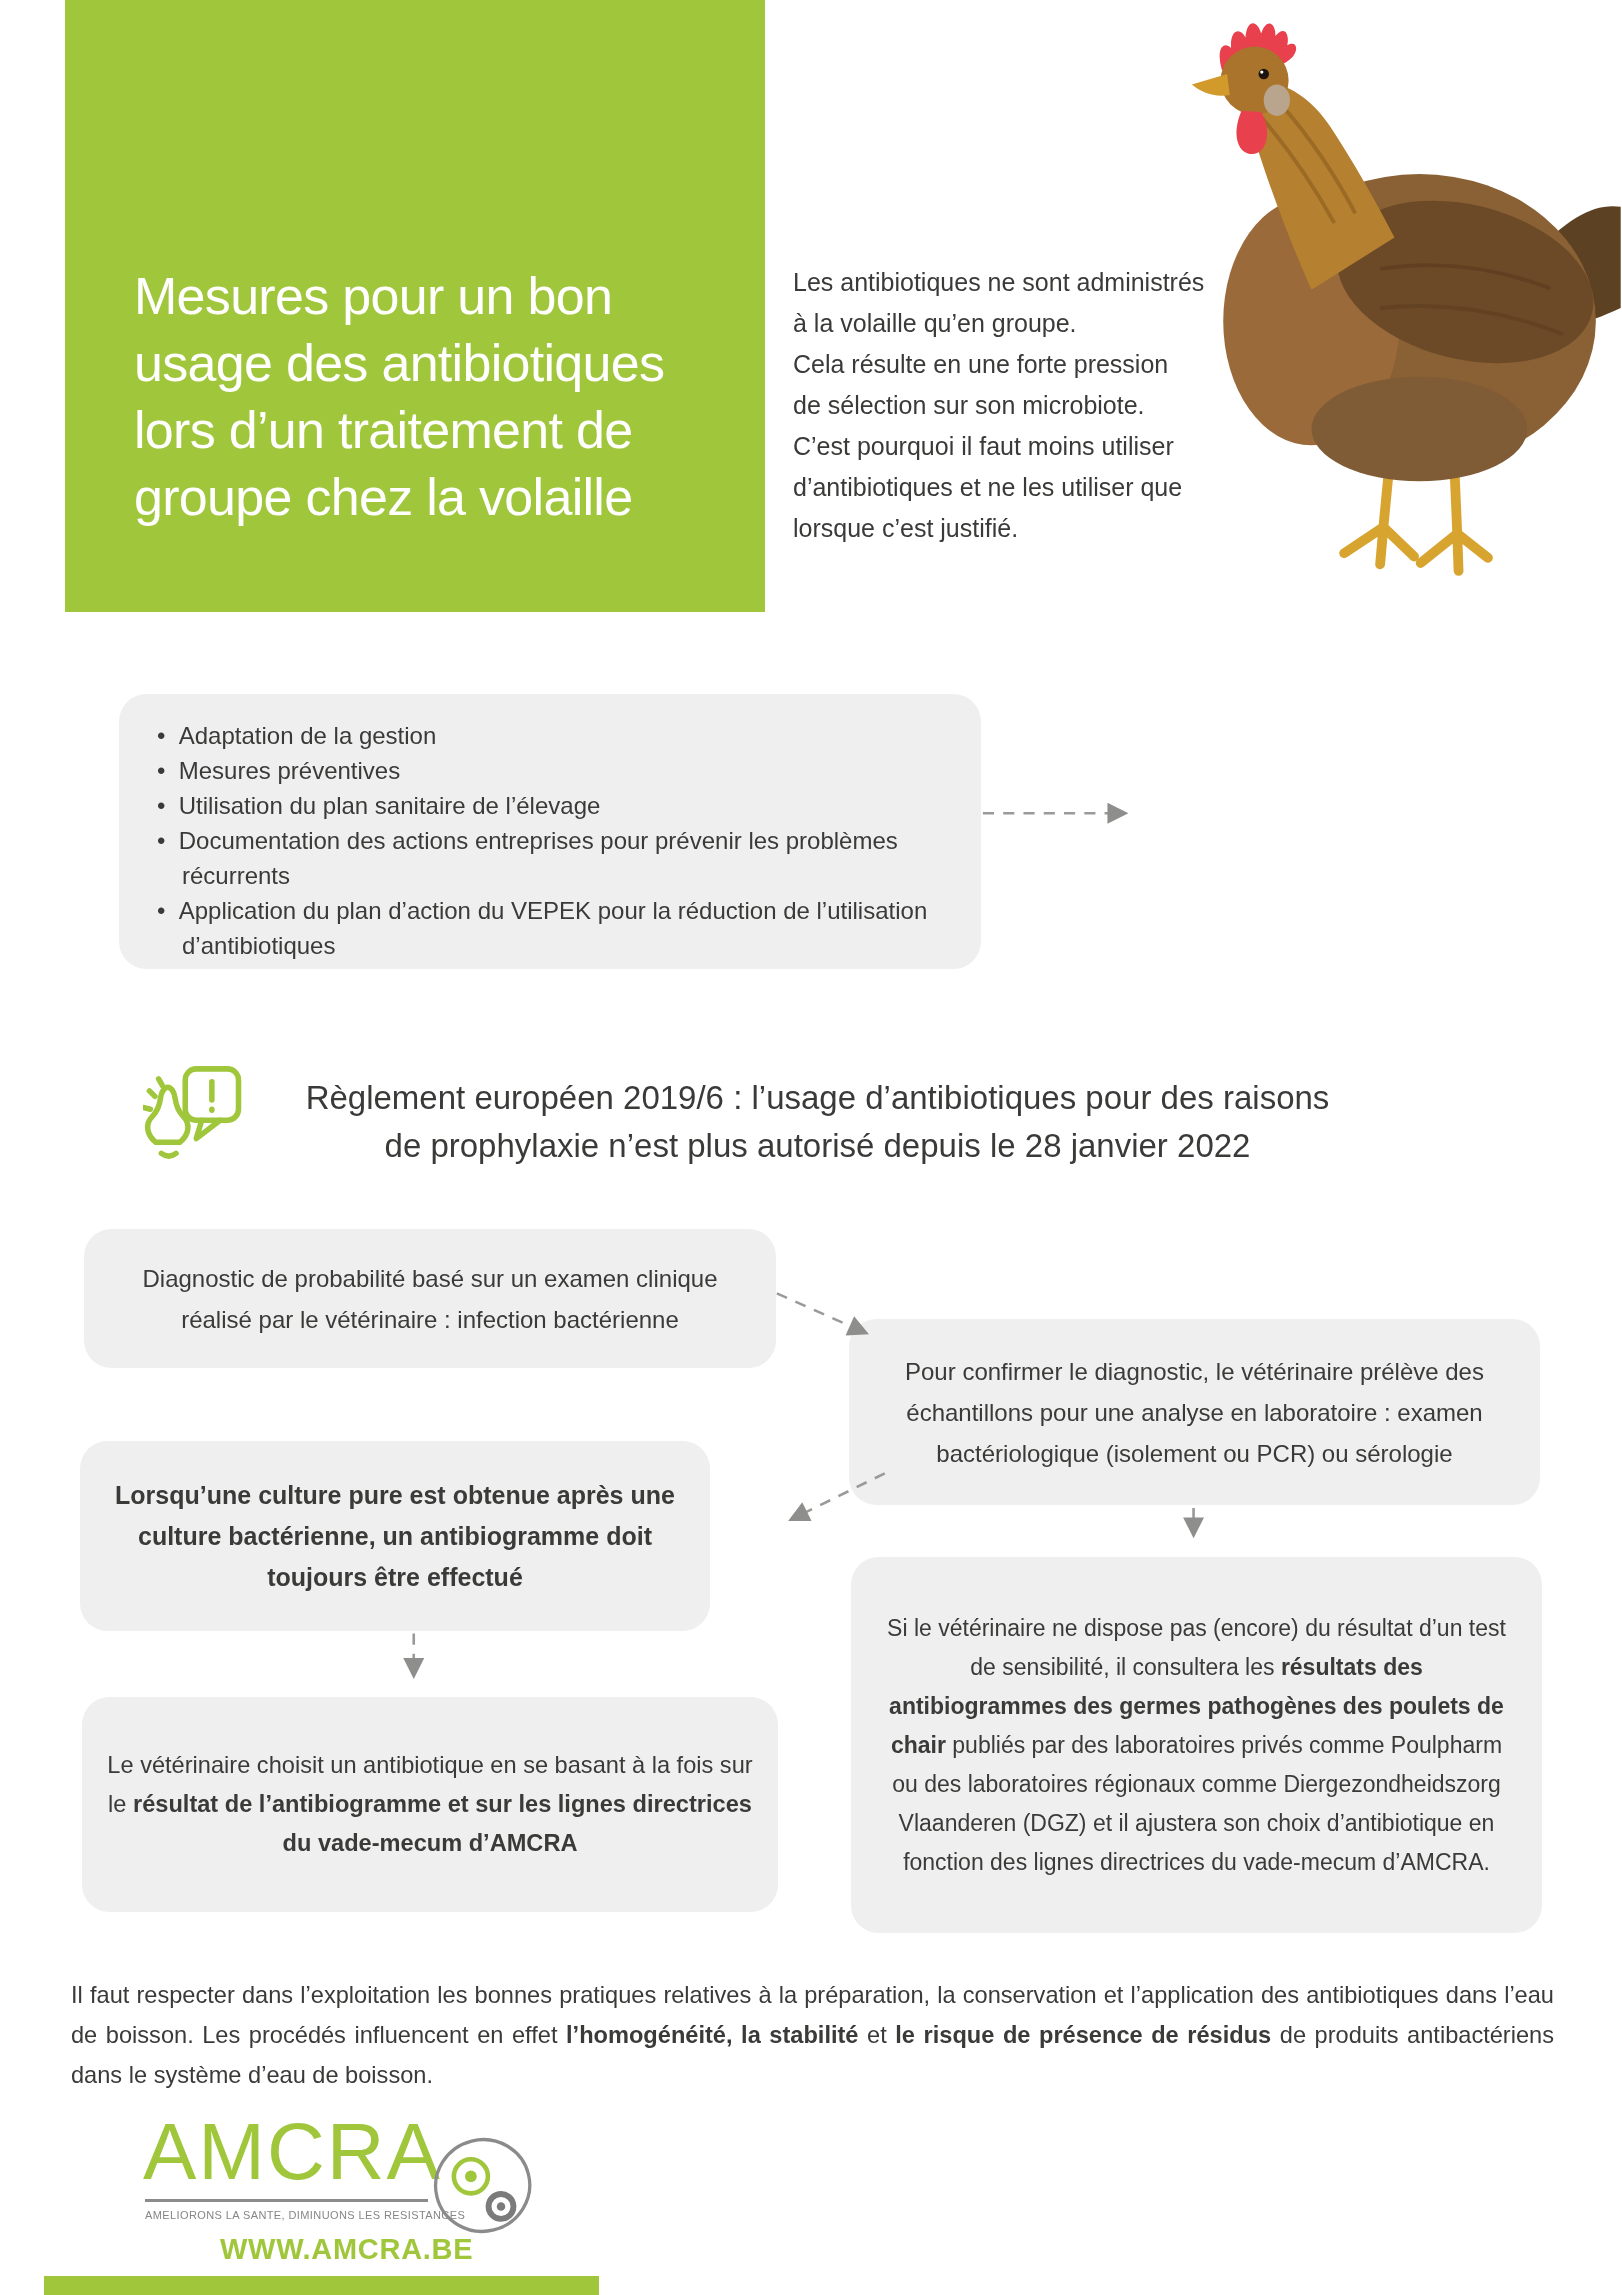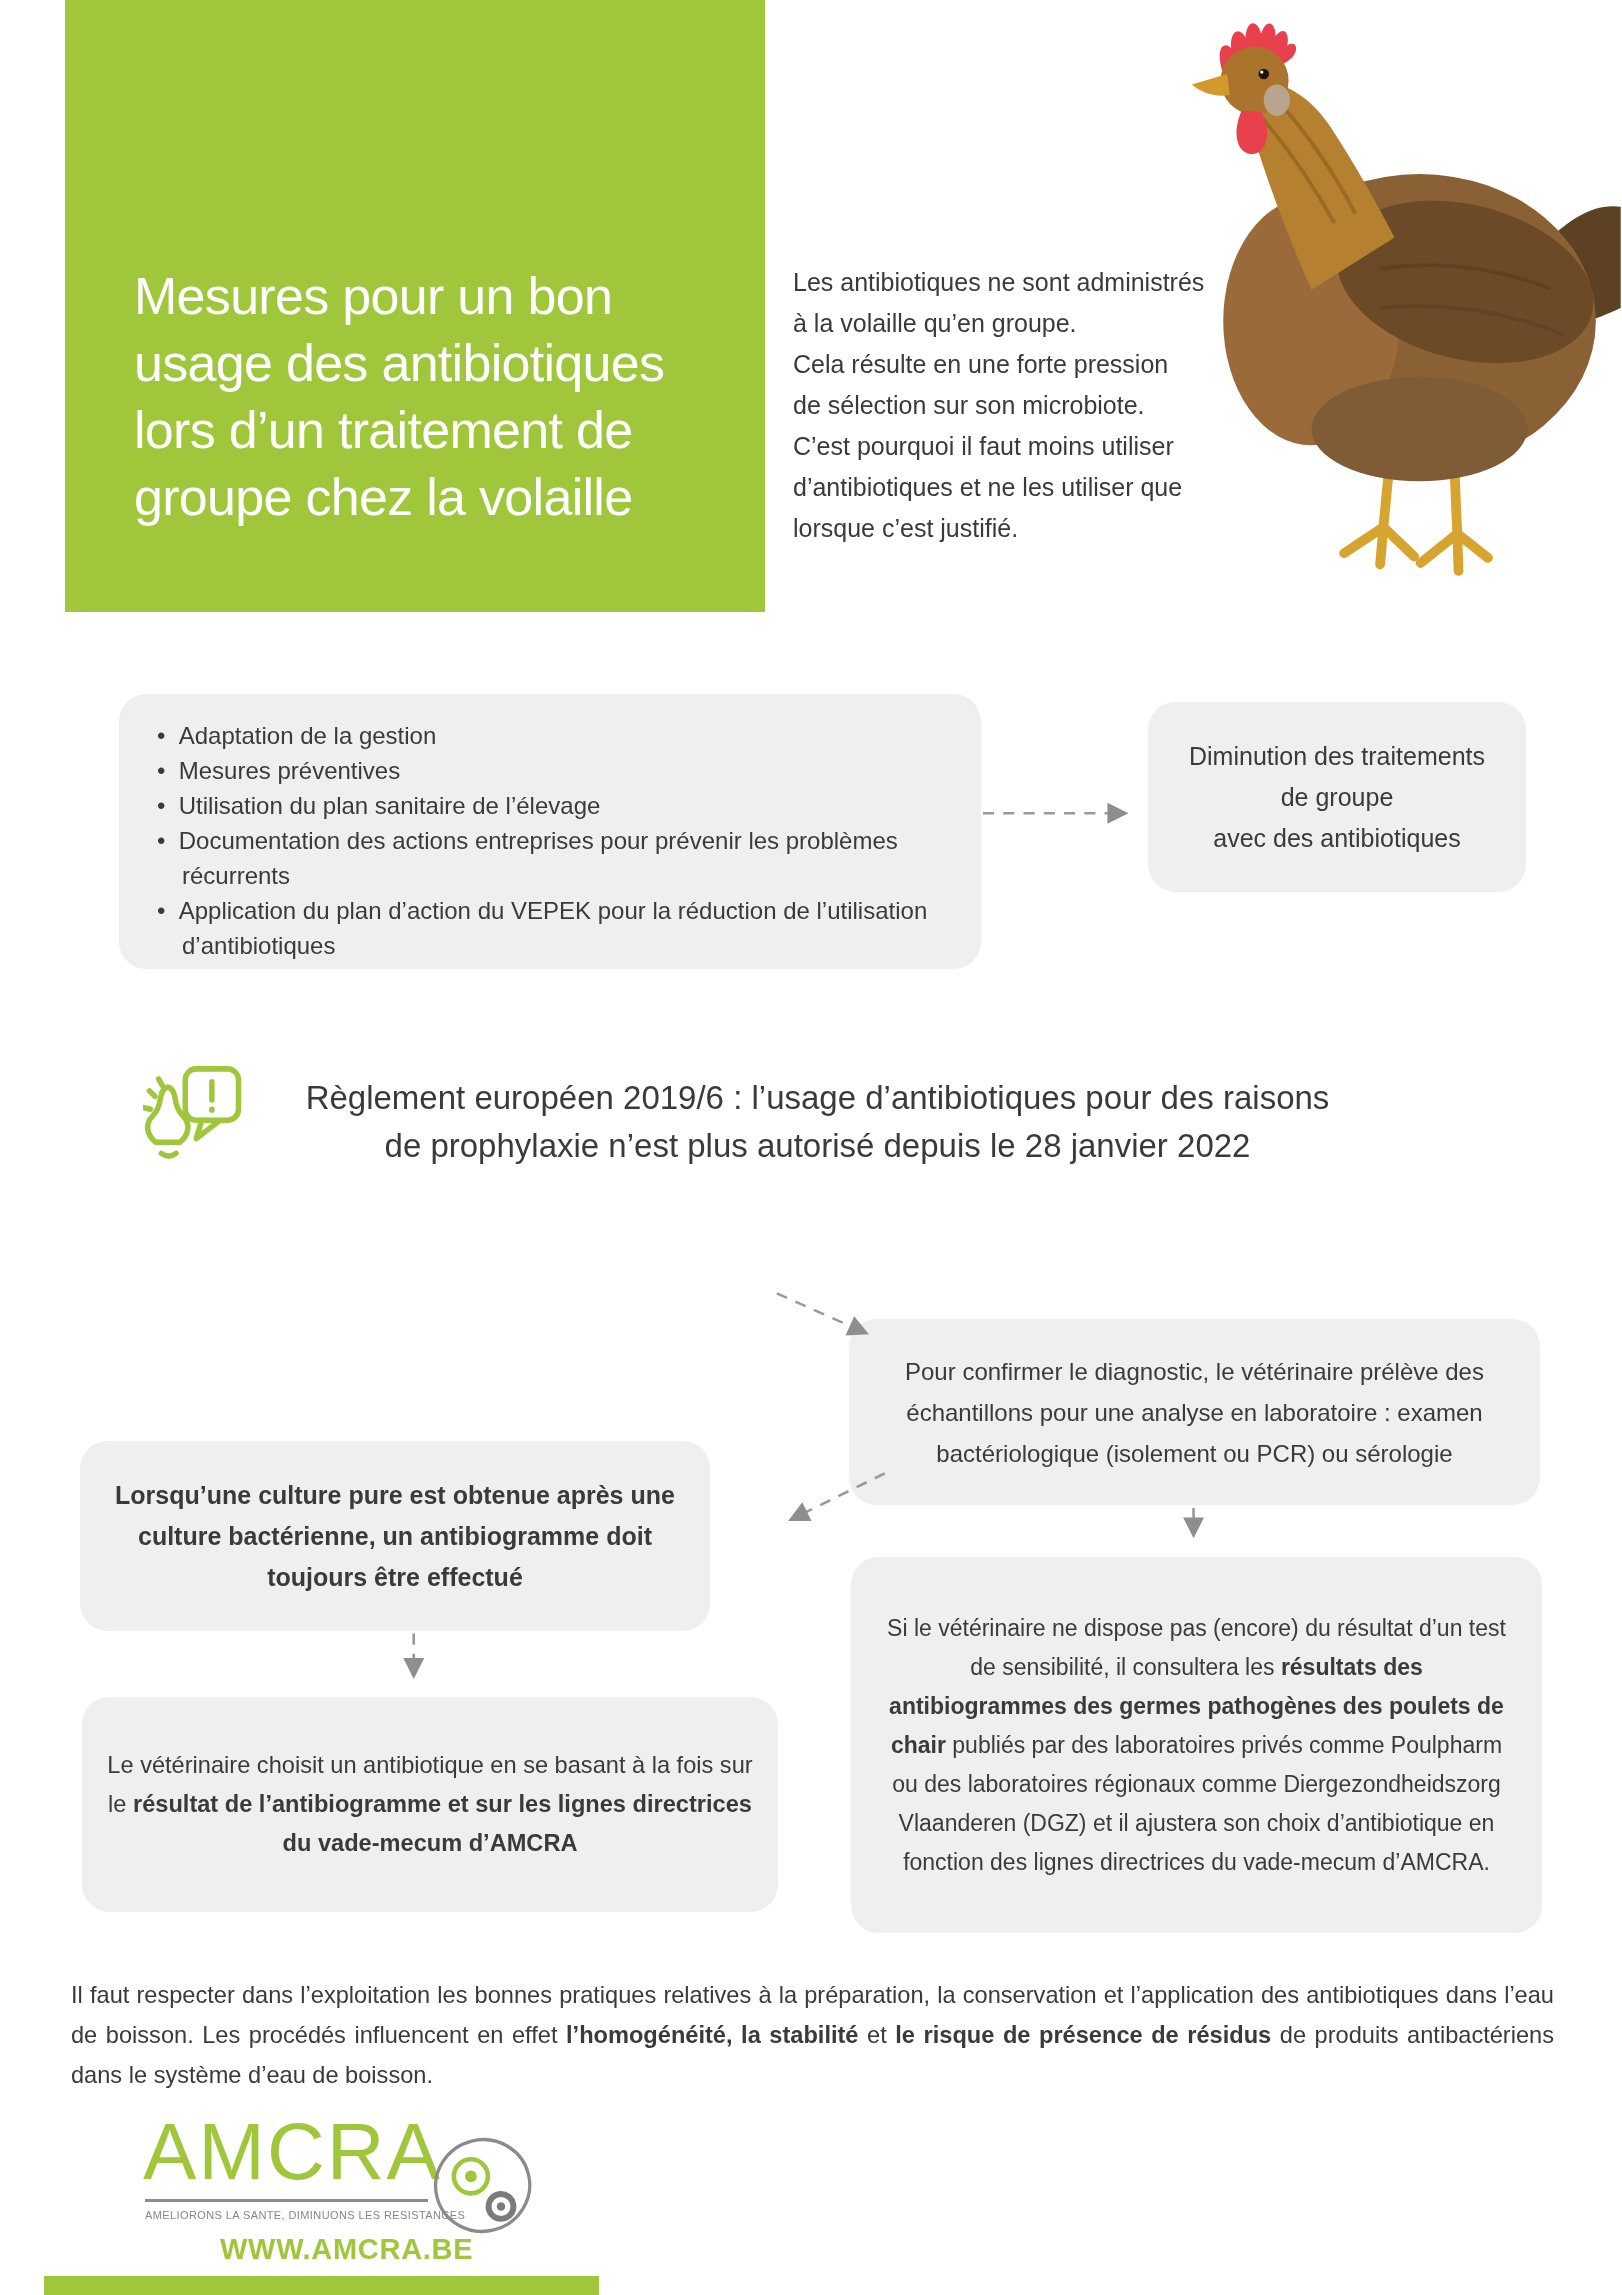--- a/index.html
+++ b/index.html
@@ -116,40 +116,39 @@
   <div class="gbox measures">
     <ul>
       <li>Adaptation de la gestion</li>
       <li>Mesures préventives</li>
       <li>Utilisation du plan sanitaire de l’élevage</li>
       <li>Documentation des actions entreprises pour prévenir les problèmes récurrents</li>
       <li>Application du plan d’action du VEPEK pour la réduction de l’utilisation d’antibiotiques</li>
     </ul>
   </div>
 
-  <div class="gbox outcome">Diminution des traitements
-de groupe
-avec des antibiotiques</div>
 
   <svg class="alert-icon" viewBox="0 0 110 115" aria-hidden="true">
     <g stroke="#a0c63c" stroke-width="6" fill="none" stroke-linecap="round" stroke-linejoin="round">
       <rect x="46" y="4" width="58" height="56" rx="12"></rect>
       <path d="M84 60 L58 80 L64 60"></path>
       <path d="M75 18 V38"></path>
       <path d="M75 48 V49"></path>
       <path d="M14 84 C4 76 2 64 10 56 C16 50 18 44 19 36 C20 28 24 24 27 24 C30 24 34 28 35 36 C36 44 38 50 44 56 C52 64 50 76 40 84 Z"></path>
       <path d="M20 96 Q28 102 36 96"></path>
       <path d="M7 28 L13 34"></path>
       <path d="M0 46 L8 48"></path>
       <path d="M17 15 L21 22"></path>
     </g>
   </svg>
   <h2 class="reg-heading" style="font-weight:400;margin:0;">Règlement européen 2019/6 : l’usage d’antibiotiques pour des raisons
 de prophylaxie n’est plus autorisé depuis le 28 janvier 2022</h2>
 
+  <div class="gbox flowbox box-diagnostic">Diagnostic de probabilité basé sur un examen clinique
+réalisé par le vétérinaire : infection bactérienne</div>
   <div class="gbox flowbox box-confirm">Pour confirmer le diagnostic, le vétérinaire prélève des
 échantillons pour une analyse en laboratoire : examen
 bactériologique (isolement ou PCR) ou sérologie</div>
   <div class="gbox flowbox box-antibiogram">Lorsqu’une culture pure est obtenue après une
 culture bactérienne, un antibiogramme doit
 toujours être effectué</div>
   <div class="gbox flowbox box-choice">
     <p style="margin:0;">
       <span>Le vétérinaire choisit un antibiotique en se basant à la fois sur le </span><span class="bold-seg">résultat de l’antibiogramme et sur les lignes directrices du vade-mecum d’AMCRA</span>
     </p>

